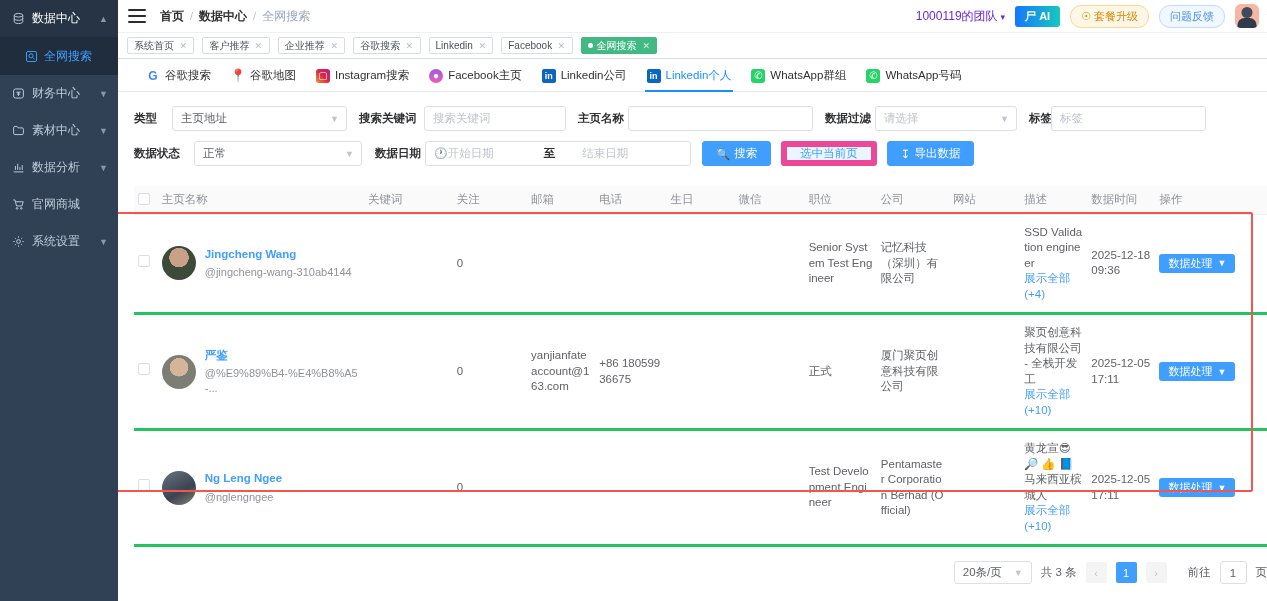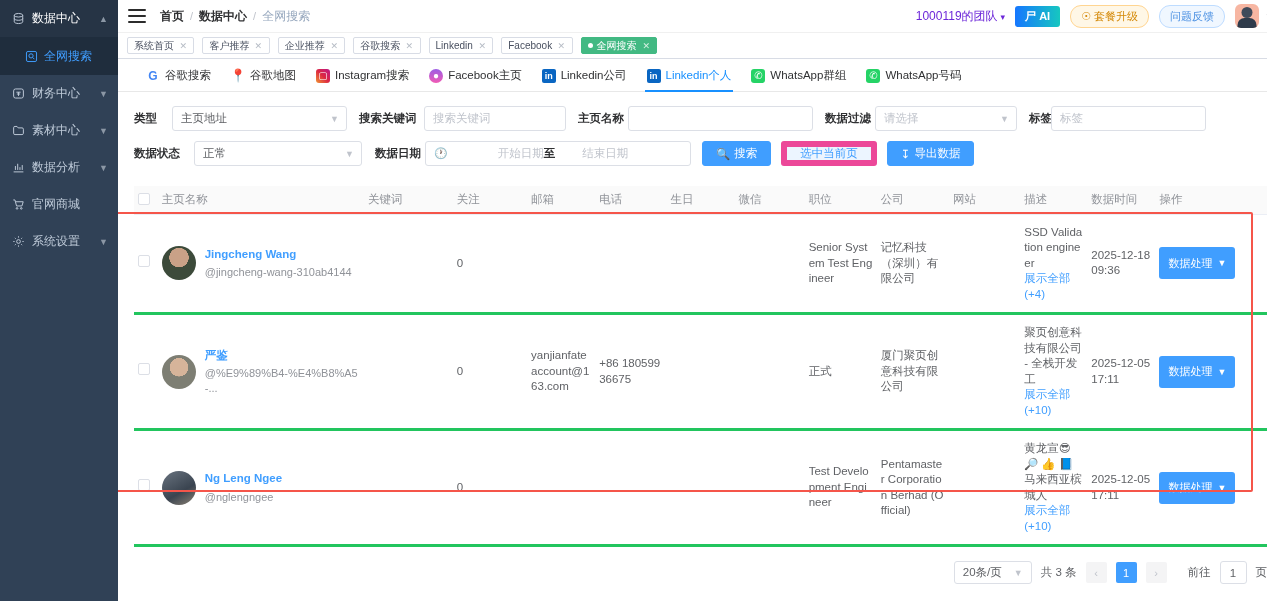--- a/index.html
+++ b/index.html
@@ -132,21 +132,21 @@
   tbody td {
     font-size:11.5px; color:#606266; padding: 10px 4px; border-bottom:3px solid #22c55e;
     vertical-align: middle; line-height:1.35; word-break: break-all;
   }
   .chk { width:12px;height:12px;border:1px solid #dcdfe6;border-radius:2px;background:#fff;display:inline-block;cursor:pointer;}
   .pavatar { width:34px;height:34px;border-radius:50%;overflow:hidden;flex:0 0 34px; position:relative;}
   .pname { color:#409eff; font-weight:bold; font-size:11.5px; cursor:pointer; display:block;}
   .phandle { color:#909399; font-size:11px; display:block; margin-top:3px;}
   .showall { color:#409eff; cursor:pointer; display:block;}
   .op-btn {
-    background:#409eff; color:#fff; border-radius:3px; font-size:11px; height:32px;
+    background:#409eff; color:#fff; border-radius:3px; font-size:11px; height:19px;
     display:inline-flex; align-items:center; justify-content:center; padding:0 9px; cursor:pointer; white-space:nowrap;
   }
   .op-btn .c { margin-left:5px; font-size:9px;}
   #redbox {
     position:absolute; border:2px solid #f5554a; border-radius:2px; pointer-events:none;
   }
   
   #pager { display:flex; align-items:center; justify-content:flex-end; gap:9px; padding: 14px 18px 0 0; font-size:11.5px; color:#606266;}
   #pagesize { height:23px;border:1px solid #dcdfe6;border-radius:3px;display:flex;align-items:center;padding:0 8px;gap:12px;cursor:pointer;}
   #pagesize .dd { color:#c0c4cc; font-size:9px;}
@@ -369,21 +369,21 @@
 
           <div class="frow">
             <span class="flabel" style="width:60px;">数据状态</span>
             <div class="fctl" style="width:168px;">
               <span>正常</span>
               <span class="dd">▼</span>
             </div>
             <span class="flabel" style="width:63px;padding-left:13px;">数据日期</span>
             <div class="fctl" style="width:266px;justify-content:flex-start;gap:0;">
               <span style="color:#c0c4cc;font-size:11px;">🕐</span>
-              <span class="ph" style="width:96px;text-align:right;">开始日期</span>
+              <span class="ph" style="width:96px;text-align:left;">开始日期</span>
               <span style="color:#303133;font-weight:bold;">至</span>
               <span class="ph" style="width:100px;text-align:center;">结束日期</span>
             </div>
             <span class="btn btn-primary" style="margin-left:11px;">
               <span style="margin-right:4px;">🔍</span>
               <span>搜索</span>
             </span>
             <span class="btn btn-ghost" style="margin-left:10px;">选中当前页</span>
             <span class="btn btn-primary" style="margin-left:10px;">
               <span style="margin-right:4px;">↧</span>

